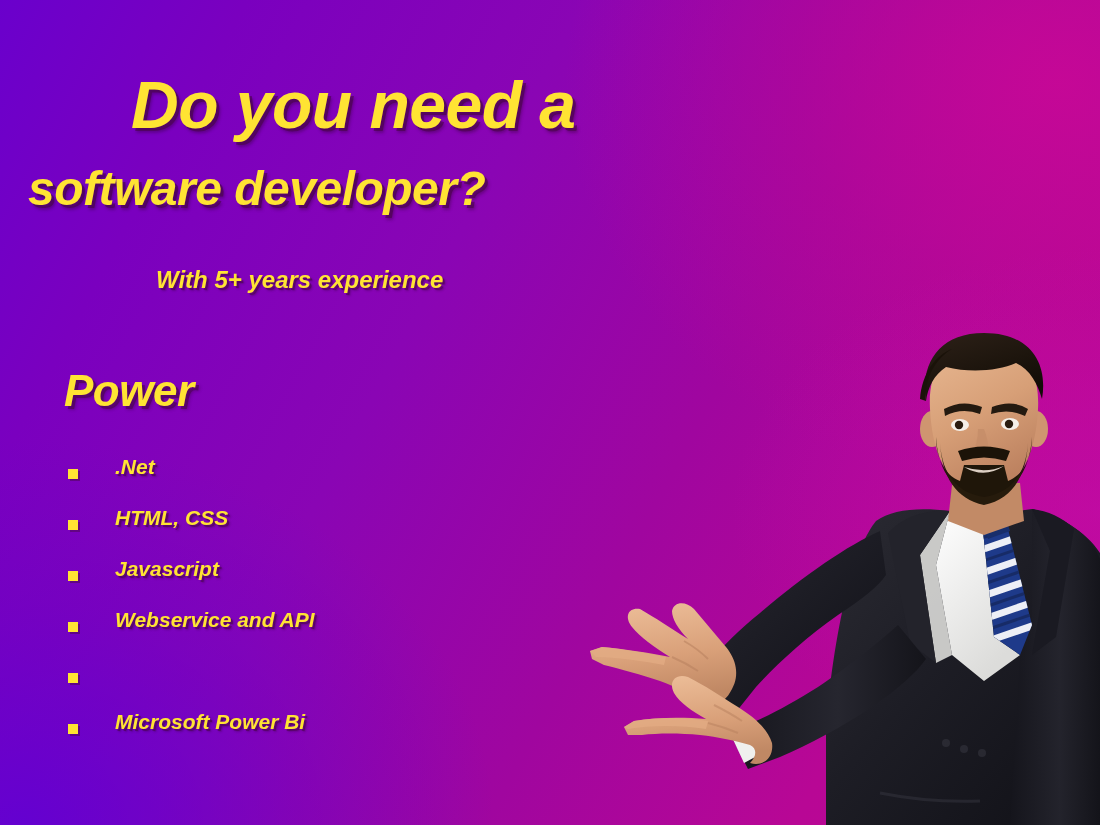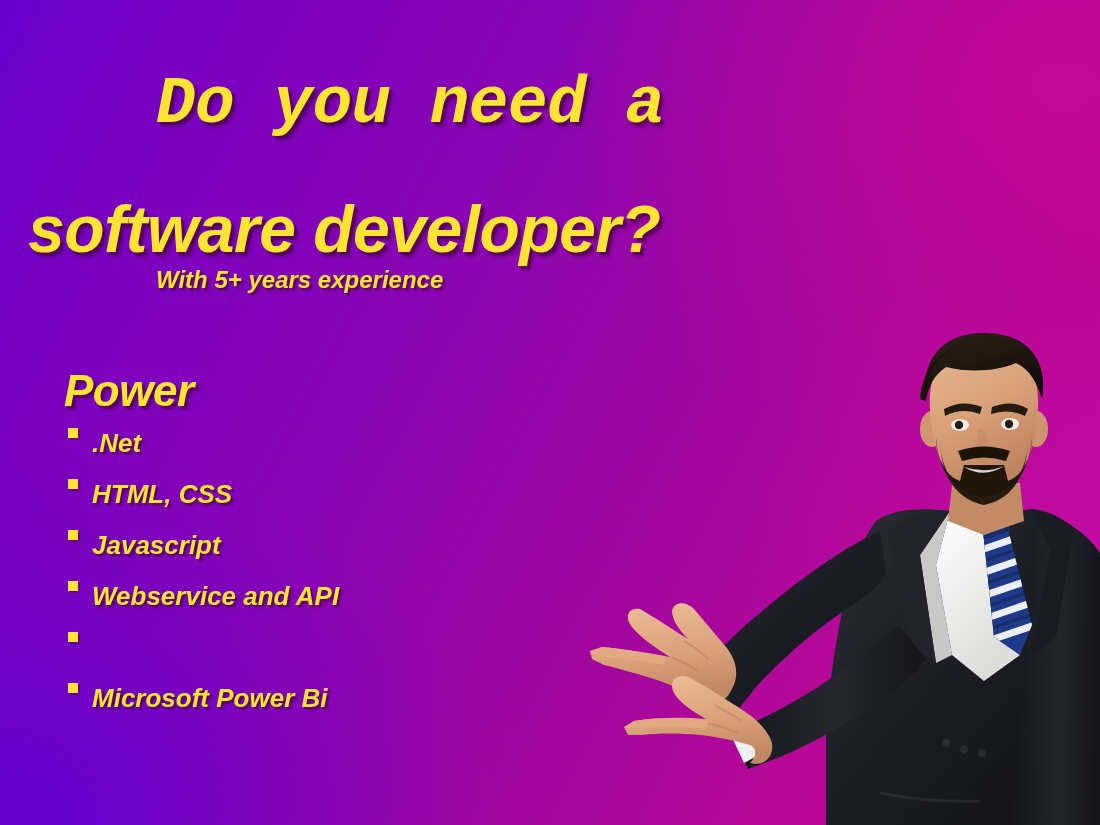--- a/index.html
+++ b/index.html
@@ -68,32 +68,30 @@
     font-weight: bold;
     font-style: italic;
     letter-spacing: -0.5px;
     white-space: nowrap;
     text-shadow:
       3px 3px 0 rgba(70,6,62,0.55),
       4px 5px 3px rgba(50,4,50,0.35);
   }
 
   #headline-line-1 {
-    left: 156px;
+    left: 131px;
     top: 72px;
     font-size: 66px;
     line-height: 1.0;
-    font-family: Liberation Mono, monospace;
   }
   #headline-line-2 {
     left: 28px;
     top: 165px;
-    font-size: 66px;
+    font-size: 48px;
     line-height: 1.0;
-    margin-top: 31px;
   }
 
   #subheadline {
     position: absolute;
     left: 156px;
     top: 266px;
     font-size: 24px;
     font-weight: bold;
     font-style: italic;
     color: #ffe433;
@@ -121,30 +119,31 @@
     margin-bottom: 12px;
   }
 
   #skills-list {
     list-style: none;
     margin-left: 4px;
   }
 
   .skill-item {
     display: flex;
-    align-items: flex-start;
+    align-items: flex-end;
     height: 51px;
-    font-size: 26px;
+    font-size: 21px;
     font-weight: bold;
     font-style: italic;
     color: #ffe433;
     white-space: nowrap;
     text-shadow:
       2px 2px 0 rgba(70,6,62,0.5),
       3px 3px 2px rgba(50,4,50,0.3);
+    gap: 23px;
   }
 
   .skill-bullet {
     width: 10px;
     height: 10px;
     background: #ffe433;
     margin-right: 14px;
     flex: 0 0 auto;
     box-shadow: 2px 2px 0 rgba(70,6,62,0.45);
   }

